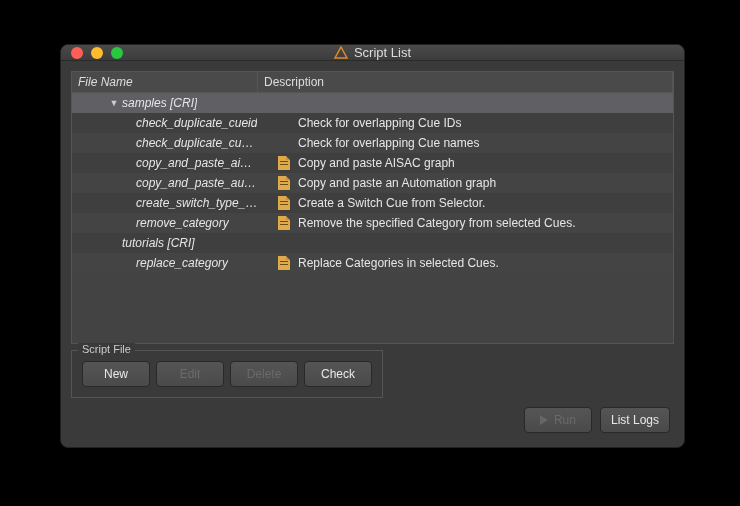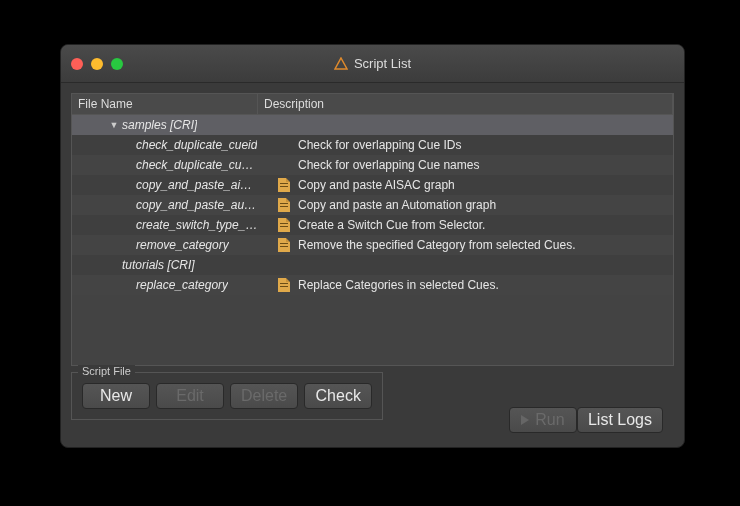--- a/index.html
+++ b/index.html
@@ -4,34 +4,34 @@
 <style>
   * { box-sizing: border-box; margin: 0; padding: 0; font-family: -apple-system, "Helvetica Neue", Arial, sans-serif; }
   body { background: #000; width: 740px; height: 506px; position: relative; }
   .window {
     position: absolute; left: 60px; top: 44px; width: 625px; height: 404px;
     background: #3a3a3a; border-radius: 8px; box-shadow: 0 20px 40px rgba(0,0,0,0.6);
     display: flex; flex-direction: column; overflow: hidden;
     border: 1px solid #222;
   }
   .titlebar {
-    height: 38px; background: linear-gradient(#4a4a4a,#3c3c3c);
+    height: 16px; background: linear-gradient(#4a4a4a,#3c3c3c);
     display: flex; align-items: center; position: relative; flex: 0 0 auto;
     border-bottom: 1px solid #2a2a2a;
   }
   .traffic { display: flex; gap: 8px; padding-left: 10px; }
   .tl { width: 12px; height: 12px; border-radius: 50%; }
   .tl.red { background: #ff5f57; } .tl.yellow { background: #febc2e; } .tl.green { background: #28c840; }
   .title-center { position: absolute; left: 0; right: 0; text-align: center; color: #ddd; font-size: 13px; display: flex; align-items: center; justify-content: center; gap: 6px; pointer-events: none;}
   .title-center svg { flex: 0 0 auto; }
 
   .list-wrap { margin: 10px 10px 0 10px; border: 1px solid #555; background: #434343; }
   .list-header { display: flex; background: #4a4a4a; border-bottom: 1px solid #555; }
   .list-header .col { color: #ddd; font-size: 12px; padding: 3px 6px; border-right: 1px solid #555; }
-  .col-file { flex: 0 0 186px; }
+  .col-file { flex: 0 0 186px; font-style: italic; }
   .col-desc { flex: 1 1 auto; }
 
   .list-body { height: 250px; overflow: hidden; font-size: 12px; }
   .row { display: flex; height: 20px; align-items: center; color: #e6e6e6; }
   .row:nth-child(odd) { background: #444444; }
   .row:nth-child(even) { background: #3f3f3f; }
   .row.group { background: #5f5f64; }
   .row .cell-file { flex: 0 0 186px; display: flex; align-items: center; overflow: hidden; white-space: nowrap; }
   .row .cell-file .chev { width: 16px; text-align: center; color: #ccc; font-size: 9px; }
   .row .cell-file .indent1 { width: 34px; flex:0 0 34px; }
@@ -43,27 +43,27 @@
   .doc-icon .lines { position:absolute; top:5px; left:2px; right:2px; height:1px; background:#6b4d16; box-shadow: 0 3px 0 #6b4d16; }
 
   .groupbox { margin: 6px 10px 10px 10px; border: 1px solid #555; border-radius: 0; padding: 10px 10px 10px 10px; position: relative; }
   .group-label { position: absolute; top: -8px; left: 6px; background: #3a3a3a; padding: 0 4px; color: #ccc; font-size: 11px; }
 
   .btn-row { display: flex; align-items: center; }
   .btn-cluster-left { display:flex; gap:6px; }
   .btn {
     min-width: 68px; height: 26px; border-radius: 4px;
     background: linear-gradient(#555,#4a4a4a); border: 1px solid #292929;
-    color: #e8e8e8; font-size: 16px; display:flex; align-items:center; justify-content:center;
+    color: #e8e8e8; font-size: 12px; display:flex; align-items:center; justify-content:center;
     cursor: default; padding: 0 10px; gap:6px;
   }
   .btn.disabled { color: #6a6a6a; }
   .btn .play { width:0; height:0; border-left:8px solid #666; border-top:5px solid transparent; border-bottom:5px solid transparent; }
 
-  .outer-right { position: absolute; right: 21px; bottom: 14px; display: flex; }
+  .outer-right { position: absolute; right: 14px; bottom: 14px; display: flex; gap: 8px; }
 </style>
 </head>
 <body>
 
 <div class="window">
 
   <div class="titlebar">
     <div class="traffic">
       <div class="tl red"></div>
       <div class="tl yellow"></div>

